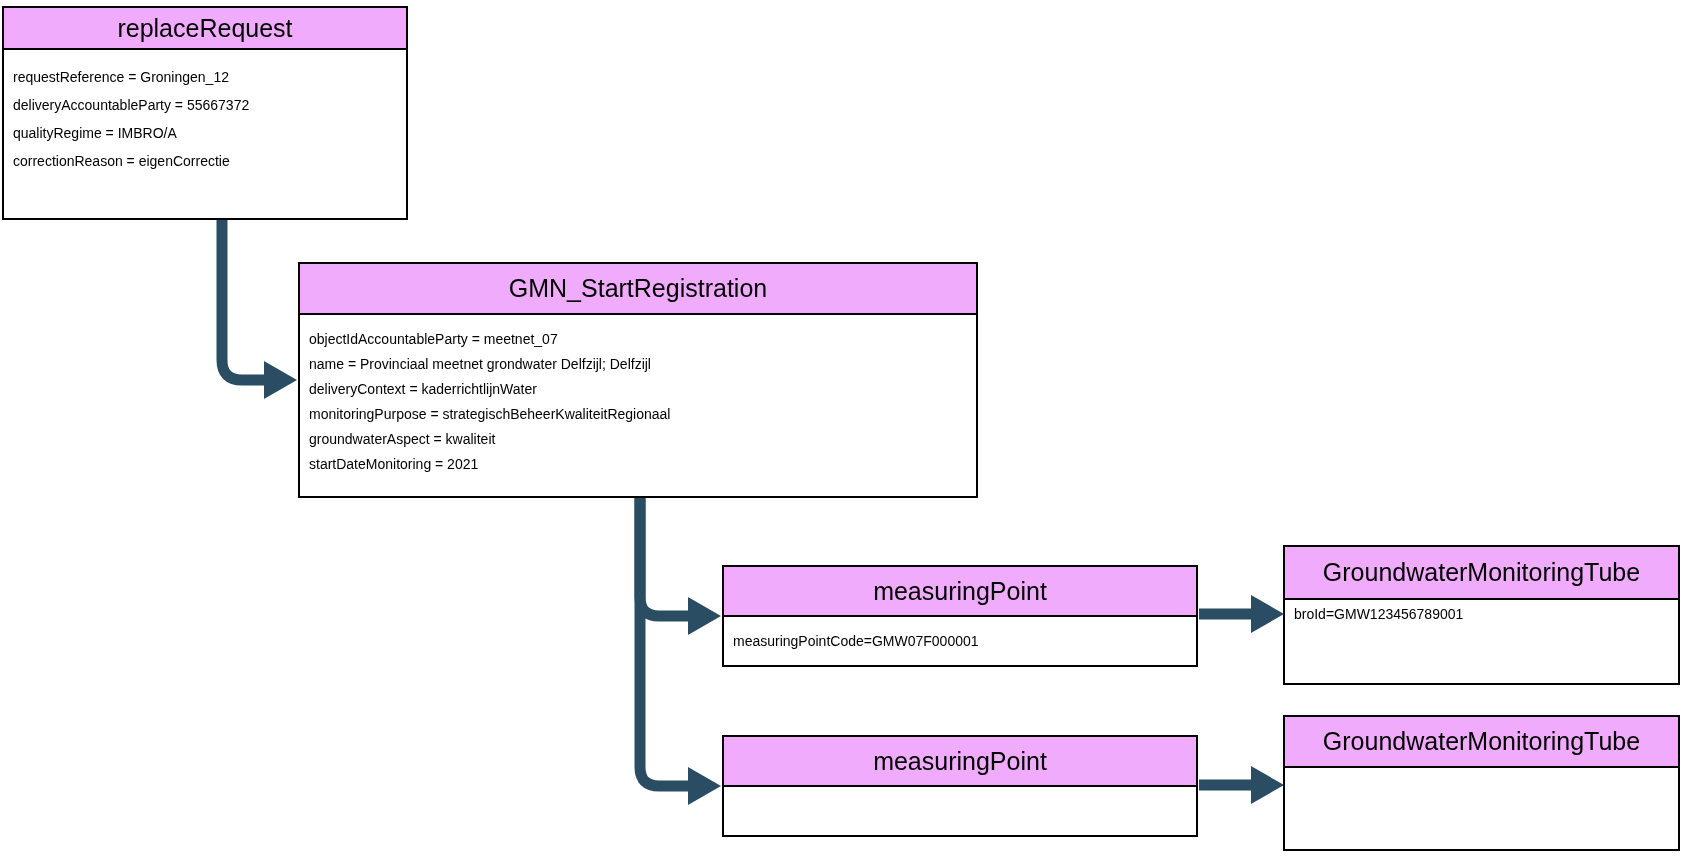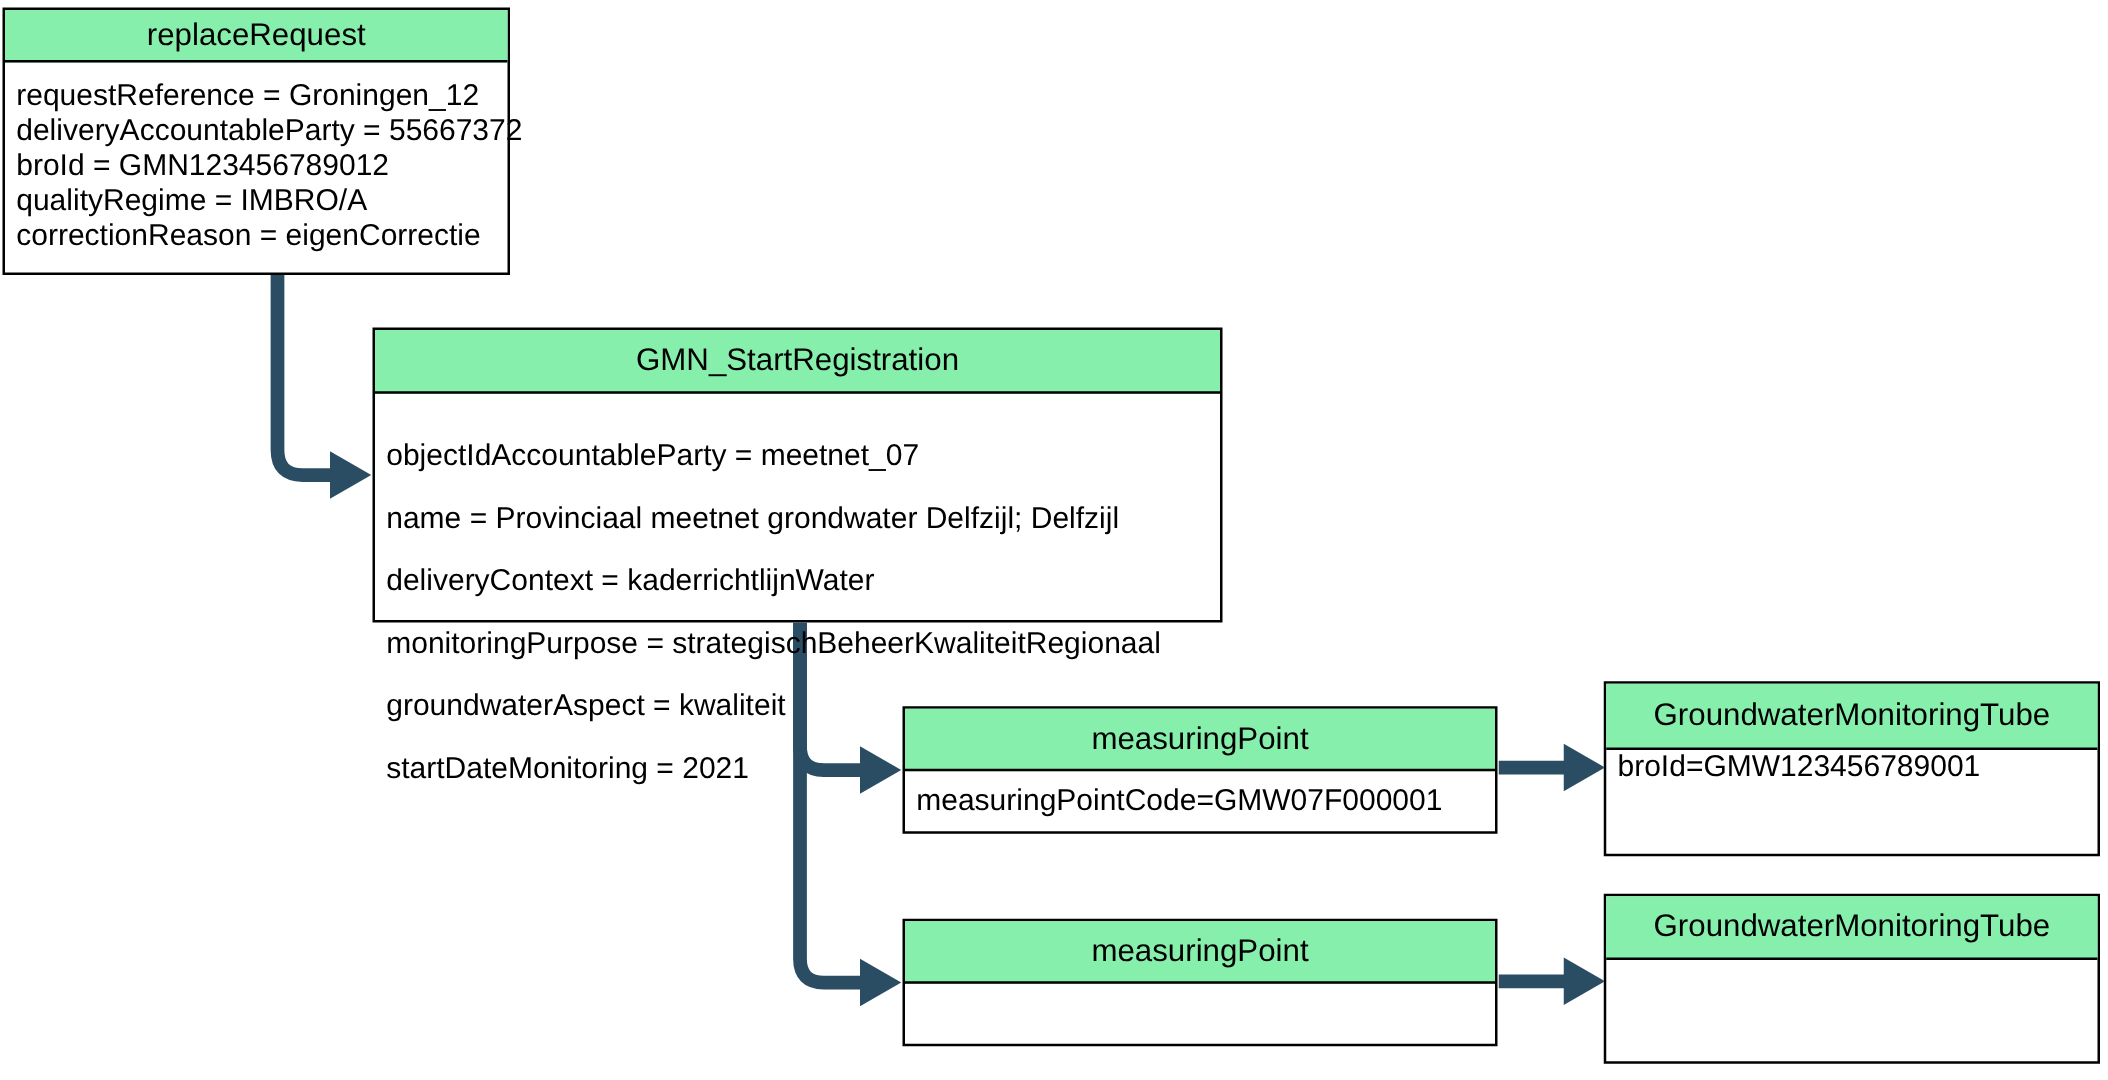--- a/index.html
+++ b/index.html
@@ -23,50 +23,50 @@
     height: 864px;
   }
   .box {
     position: absolute;
     background: #ffffff;
     border: 2px solid #000000;
     box-sizing: border-box;
     color: #000000;
   }
   .box-header {
-    background: #86efac;
+    background: #f0abfc;
     border-bottom: 2px solid #000000;
     box-sizing: border-box;
     display: flex;
     align-items: center;
     justify-content: center;
   }
   .box-title {
     font-size: 25px;
     white-space: nowrap;
   }
   .box-body {
     box-sizing: border-box;
     padding-left: 9px;
     padding-right: 4px;
   }
   .attr {
-    font-size: 24px;
+    font-size: 14px;
     white-space: nowrap;
   }
   
   #node-replace-request        { left: 2px;    top: 6px;   width: 406px; height: 214px; }
   #node-replace-request .box-header { height: 42px; }
   #node-replace-request .box-body   { padding-top: 13px; }
   #node-replace-request .attr       { line-height: 28px; }
   
   #node-gmn-start-registration { left: 298px;  top: 262px; width: 680px; height: 236px; }
   #node-gmn-start-registration .box-header { height: 51px; }
   #node-gmn-start-registration .box-body   { padding-top: 12px; }
-  #node-gmn-start-registration .attr       { line-height: 25px; margin-top: 25px; }
+  #node-gmn-start-registration .attr       { line-height: 25px; }
   
   #node-measuring-point-1      { left: 722px;  top: 565px; width: 476px; height: 102px; }
   #node-measuring-point-2      { left: 722px;  top: 735px; width: 476px; height: 102px; }
   #node-measuring-point-1 .box-header,
   #node-measuring-point-2 .box-header { height: 50px; }
   #node-measuring-point-1 .box-body,
   #node-measuring-point-2 .box-body {
     height: 48px;
     display: flex;
     align-items: center;
@@ -103,21 +103,20 @@
     </g>
   </svg>
 
   <div class="box" id="node-replace-request">
     <div class="box-header">
       <span class="box-title">replaceRequest</span>
     </div>
     <div class="box-body">
       <div class="attr">requestReference = Groningen_12</div>
       <div class="attr">deliveryAccountableParty = 55667372</div>
-      <div class="attr">broId = GMN123456789012</div>
       <div class="attr">qualityRegime = IMBRO/A</div>
       <div class="attr">correctionReason = eigenCorrectie</div>
     </div>
   </div>
 
   <div class="box" id="node-gmn-start-registration">
     <div class="box-header">
       <span class="box-title">GMN_StartRegistration</span>
     </div>
     <div class="box-body">

